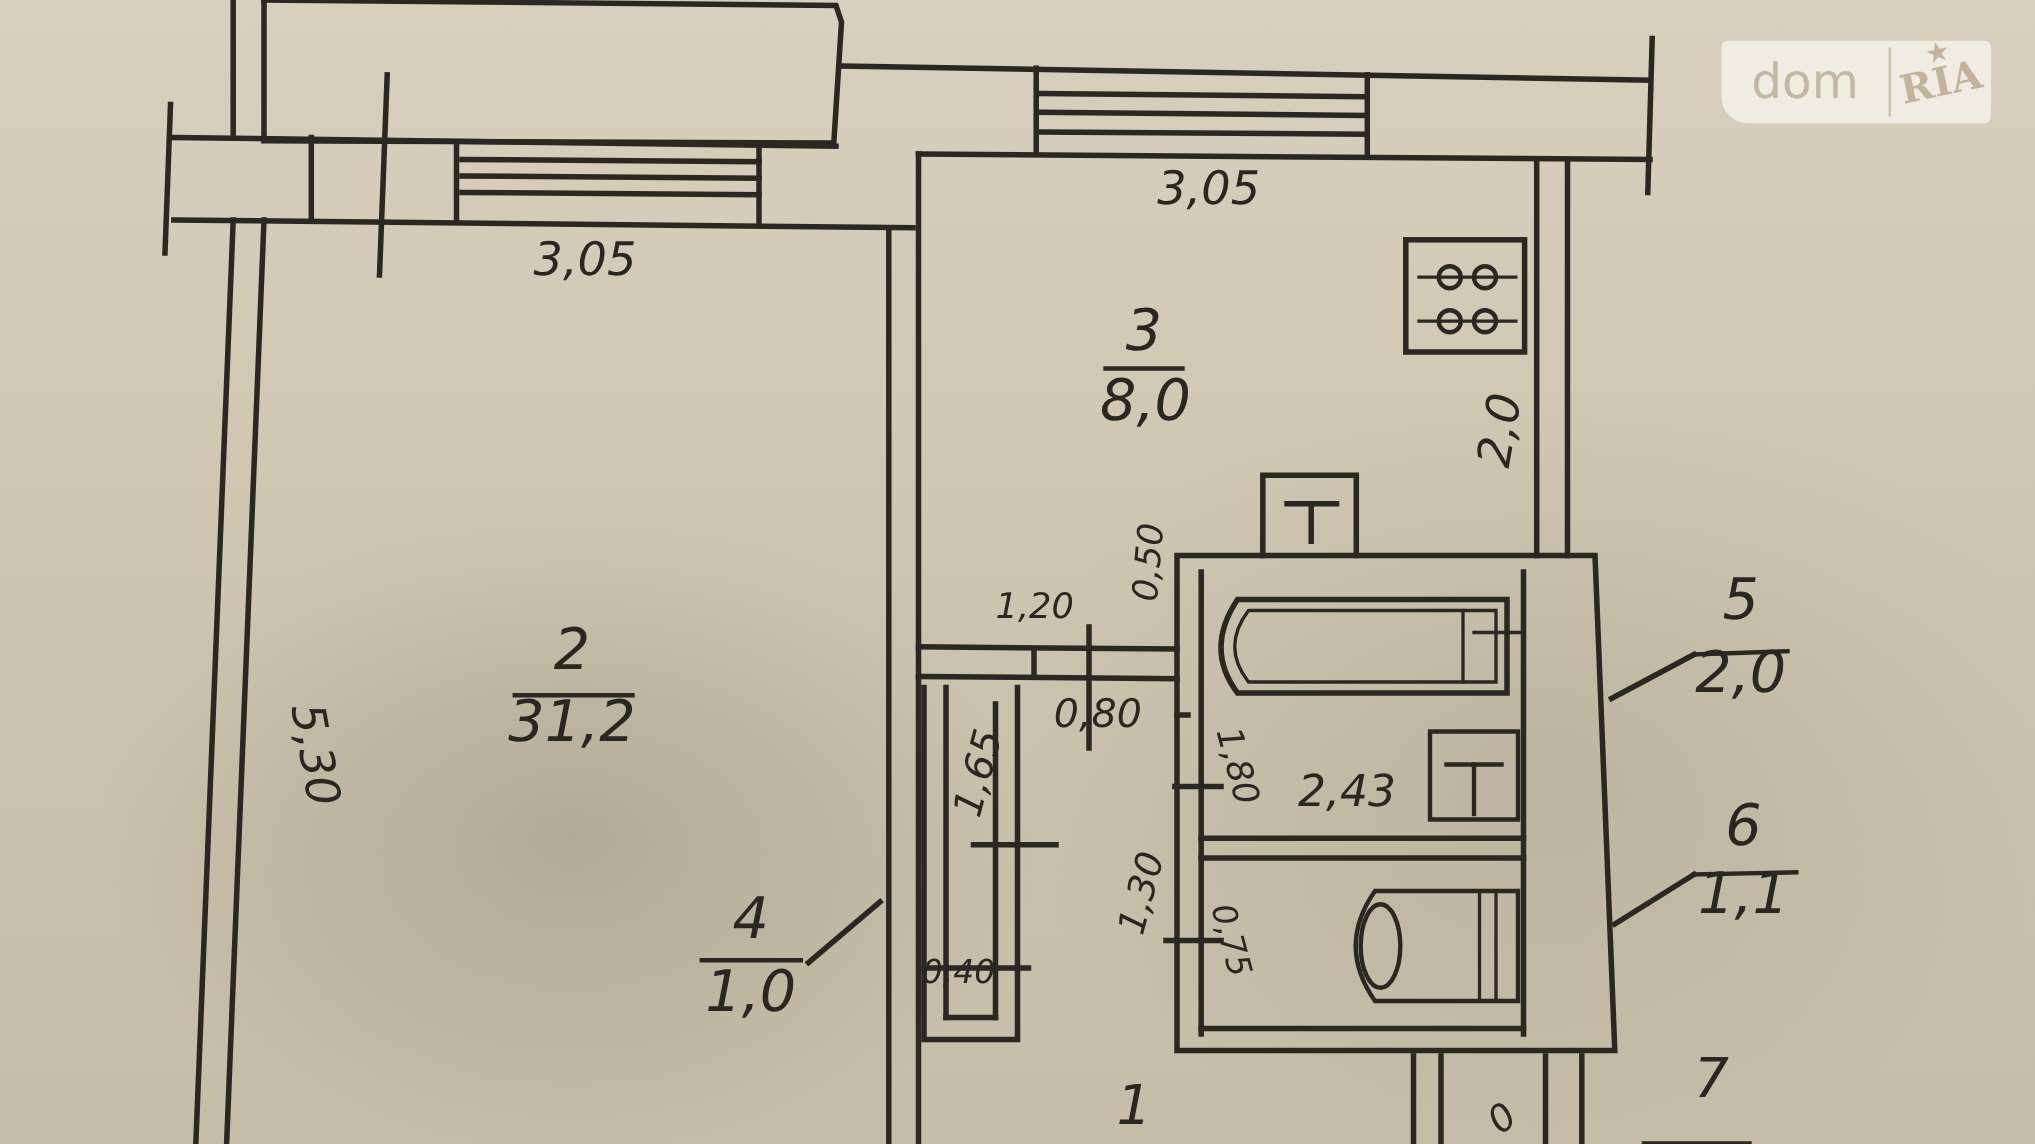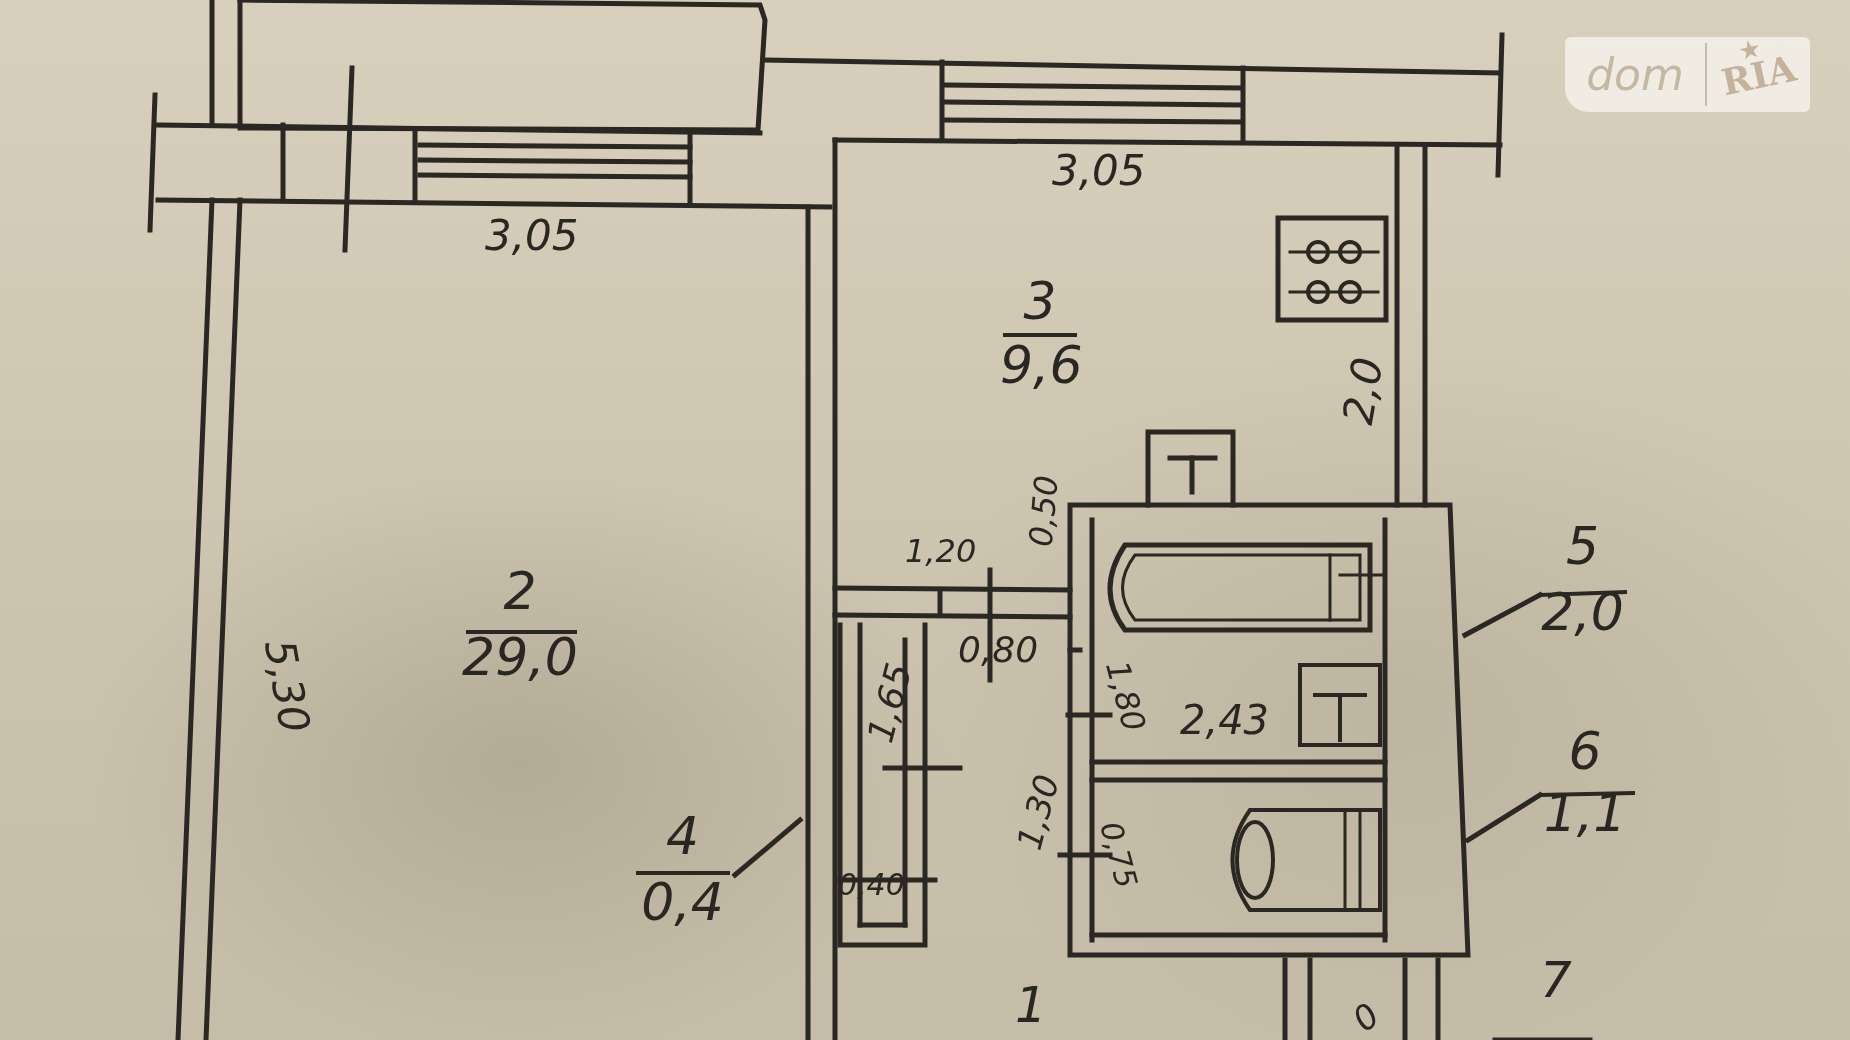--- a/index.html
+++ b/index.html
@@ -12,22 +12,22 @@
       linear-gradient(180deg,#d8d0bd 0%,#cdc4af 55%,#c6bda8 100%);}
   svg.plan{position:absolute;left:0;top:0;}
   .lbl{position:absolute;color:#2a2622;font-family:"DejaVu Sans",sans-serif;
     font-style:italic;font-size:42px;line-height:1;white-space:nowrap;}
   .frac{position:absolute;color:#2a2622;font-style:italic;text-align:center;}
   .frac .num{display:block;font-size:52px;line-height:1;}
   .frac .den{display:block;font-size:52px;line-height:1;}
   .rot{transform-origin:center center;}
   .wm{position:absolute;left:1565px;top:37px;width:245px;height:75px;
     background:rgba(244,240,232,0.88);border-radius:6px 6px 6px 24px;display:flex;}
-  .wm .dom{width:140px;display:flex;align-items:center;justify-content:center;
-    font-size:44px;color:#c4b8a2;font-family:"DejaVu Sans",sans-serif;font-style:italic;}
+  .wm .dom{width:152px;display:flex;align-items:center;justify-content:center;
+    font-size:44px;color:#c4b8a2;font-family:"DejaVu Sans",sans-serif;}
   .wm .sep{width:2px;background:#c8bca6;margin:6px 0;}
   .wm .ria{flex:1;display:flex;align-items:center;justify-content:center;
     font-family:"DejaVu Serif",serif;font-weight:bold;font-size:36px;color:#c4b39a;
     transform:rotate(-12deg);position:relative;}
   .wm .star{position:absolute;top:-2px;left:38px;font-size:22px;color:#c4b39a;}
 </style>
 </head>
 <body>
 
 <div class="paper"></div>
@@ -130,29 +130,29 @@
     <line x1="1005" y1="335" x2="1075" y2="335" stroke-width="4"></line>
     <line x1="468" y1="632" x2="575" y2="632" stroke-width="4"></line>
     <line x1="638" y1="873" x2="728" y2="873" stroke-width="4"></line>
     <line x1="1540" y1="595" x2="1625" y2="592" stroke-width="4"></line>
     <line x1="1540" y1="795" x2="1633" y2="793" stroke-width="4"></line>
   </g>
 </svg>
 
 <div class="frac" style="left:1000px;top:275px;width:80px;">
   <span class="num">3</span>
-  <span class="den" style="margin-top:12px;">9,6</span>
+  <span class="den" style="margin-top:12px;">8,0</span>
 </div>
 <div class="frac" style="left:455px;top:565px;width:130px;">
   <span class="num">2</span>
-  <span class="den" style="margin-top:14px;">29,0</span>
+  <span class="den" style="margin-top:14px;">31,2</span>
 </div>
 <div class="frac" style="left:635px;top:810px;width:95px;">
   <span class="num">4</span>
-  <span class="den" style="margin-top:14px;">0,4</span>
+  <span class="den" style="margin-top:14px;">1,0</span>
 </div>
 <div class="frac" style="left:1535px;top:520px;width:95px;">
   <span class="num">5</span>
   <span class="den" style="margin-top:14px;">2,0</span>
 </div>
 <div class="frac" style="left:1535px;top:725px;width:100px;">
   <span class="num">6</span>
   <span class="den" style="margin-top:10px;">1,1</span>
 </div>
 <div class="lbl" style="left:1015px;top:980px;font-size:50px;">1</div>

